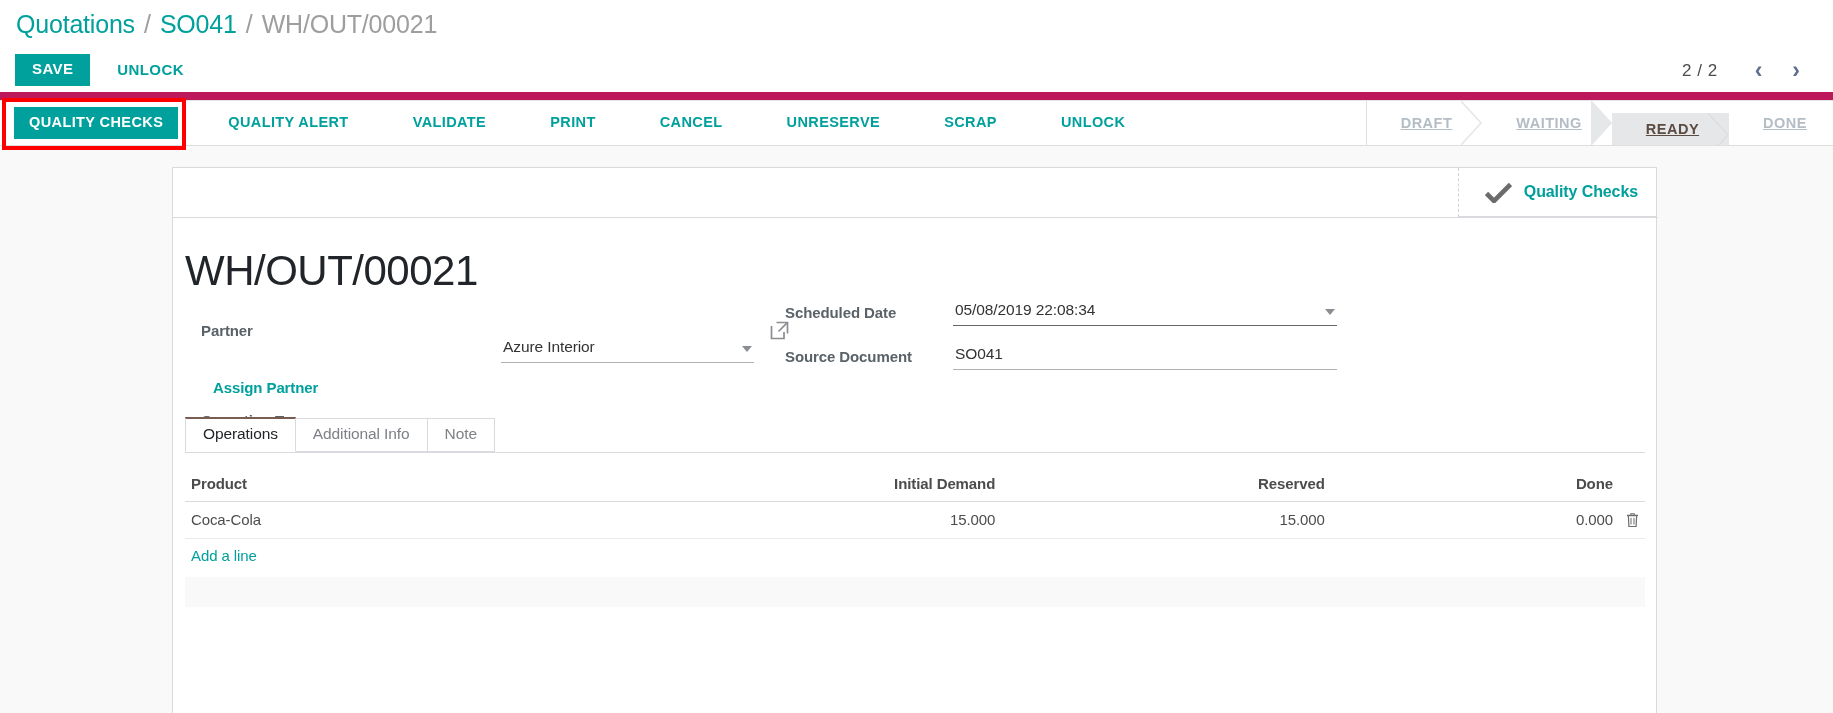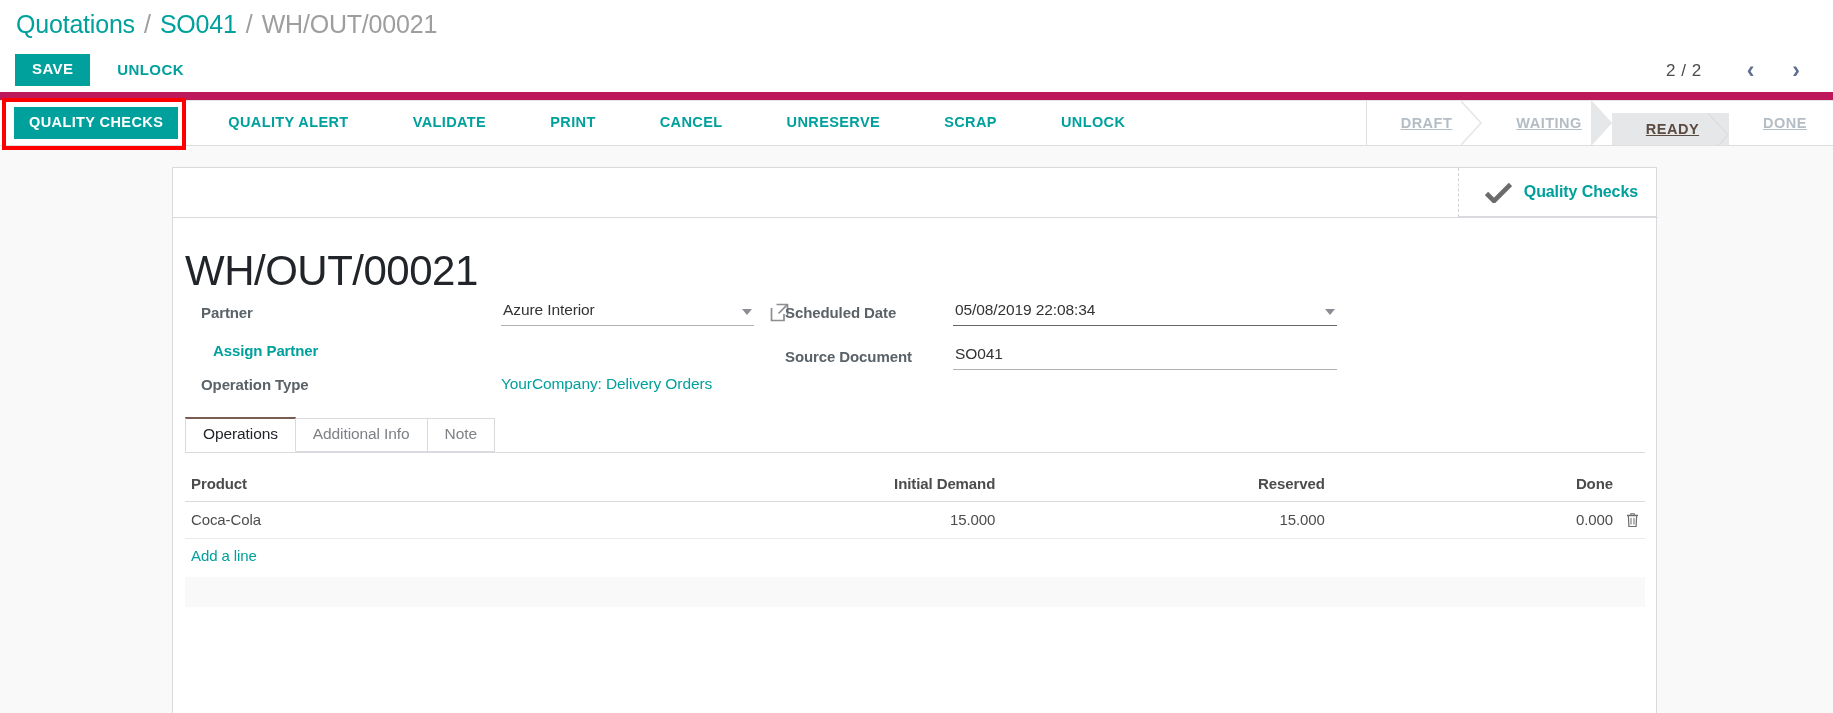--- a/index.html
+++ b/index.html
@@ -73,21 +73,21 @@
     letter-spacing: 0.4px;
     padding: 7px 14px 8px 14px;
     margin-left: 13px;
     cursor: pointer;
     font-family: "Liberation Sans", sans-serif;
   }
   .pager {
     position: absolute; right: 22px; top: 50%;
     transform: translateY(-50%);
     display: flex; align-items: center;
-    gap: 16px;
+    gap: 8px;
   }
   .pager-count {
     color: #4c4c4c;
     font-size: 17px;
     letter-spacing: 0.5px;
     margin-right: 18px;
     user-select: none;
   }
   .pager-arrow {
     color: #5f6f8f;
@@ -252,21 +252,21 @@
     position: relative;
     border-bottom: 1px solid #b1b1b1;
     font-size: 15.5px;
     color: #333333;
     padding: 3px 18px 6px 2px;
     min-height: 26px;
     cursor: text;
     background: transparent;
     letter-spacing: -0.1px;
   }
-  .f-input.w-partner { width: 253px; }
+  .f-input.w-partner { width: 253px; margin-top: 37px; }
   .f-input.w-date { width: 384px; border-bottom: 1px solid #66676b; }
   .f-input.w-src { width: 384px; }
   .caret-down {
     position: absolute; right: 2px; top: 50%;
     transform: translateY(-50%);
     width: 0; height: 0;
     border-left: 5px solid transparent;
     border-right: 5px solid transparent;
     border-top: 6px solid #8a8d91;
     cursor: pointer;
@@ -474,21 +474,20 @@
             <path d="M6.5 1.5 L17.5 1.5 L17.5 12.5" fill="none" stroke="#8a8d91" stroke-width="1.7"></path>
             <path d="M17.3 1.7 L8.5 10.5" fill="none" stroke="#8a8d91" stroke-width="1.7"></path>
           </svg>
         </span>
       </div>
 
       <div class="f-label link">Assign Partner</div>
       <div></div>
 
       <div class="f-label">Operation Type</div>
-      <div class="f-readonly-link">YourCompany: Delivery Orders</div>
     </div>
 
     <div class="form-group group-right">
       <div class="f-label">Scheduled Date</div>
       <div class="f-value-wrap">
         <div class="f-input w-date">
           <span>05/08/2019 22:08:34</span>
           <span class="caret-down"></span>
         </div>
       </div>

